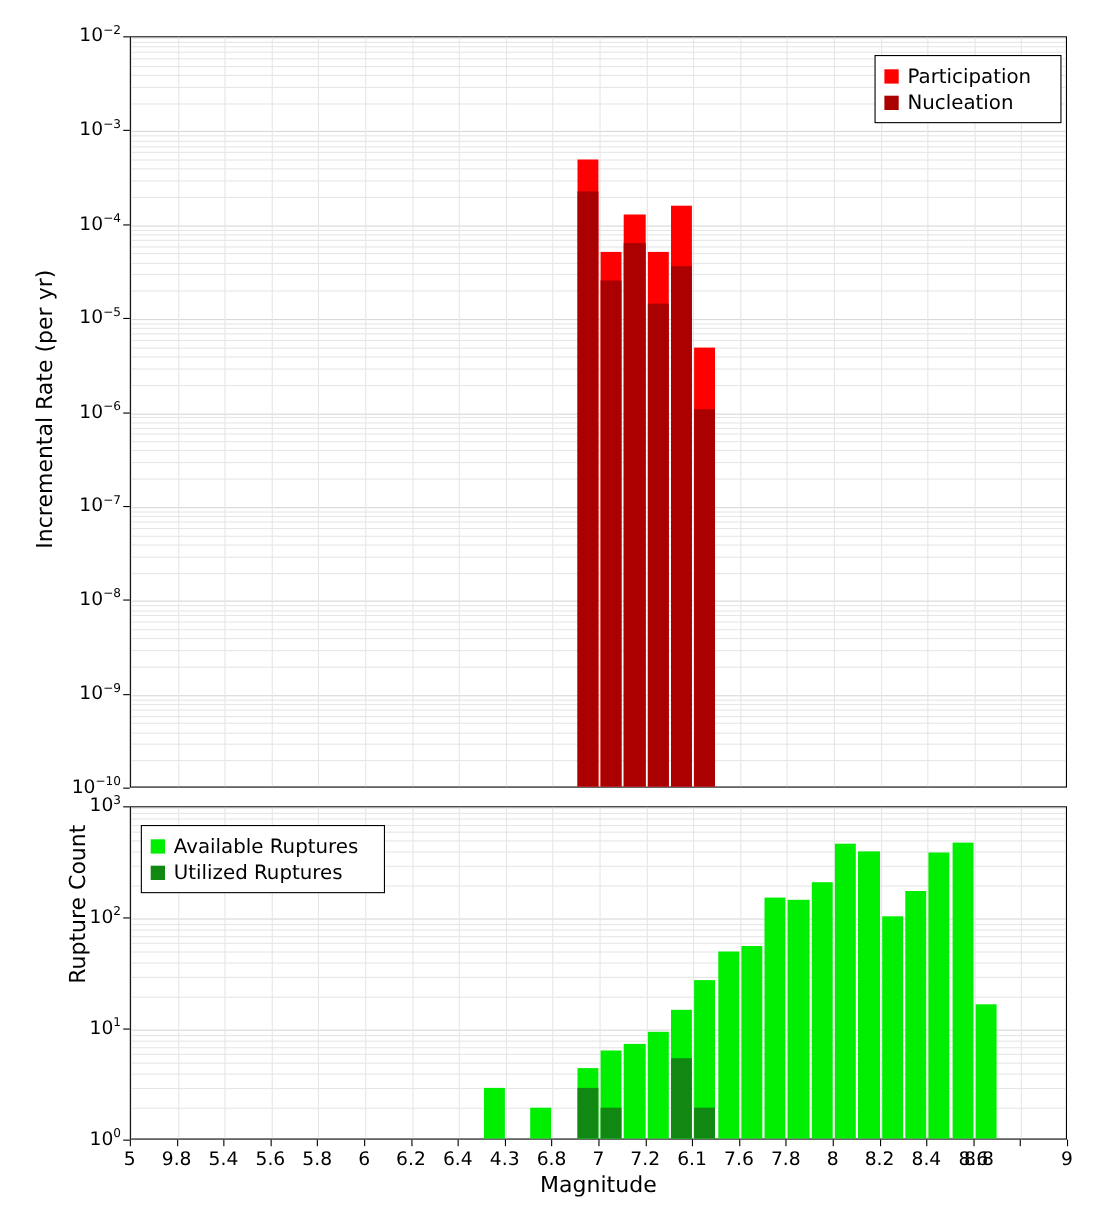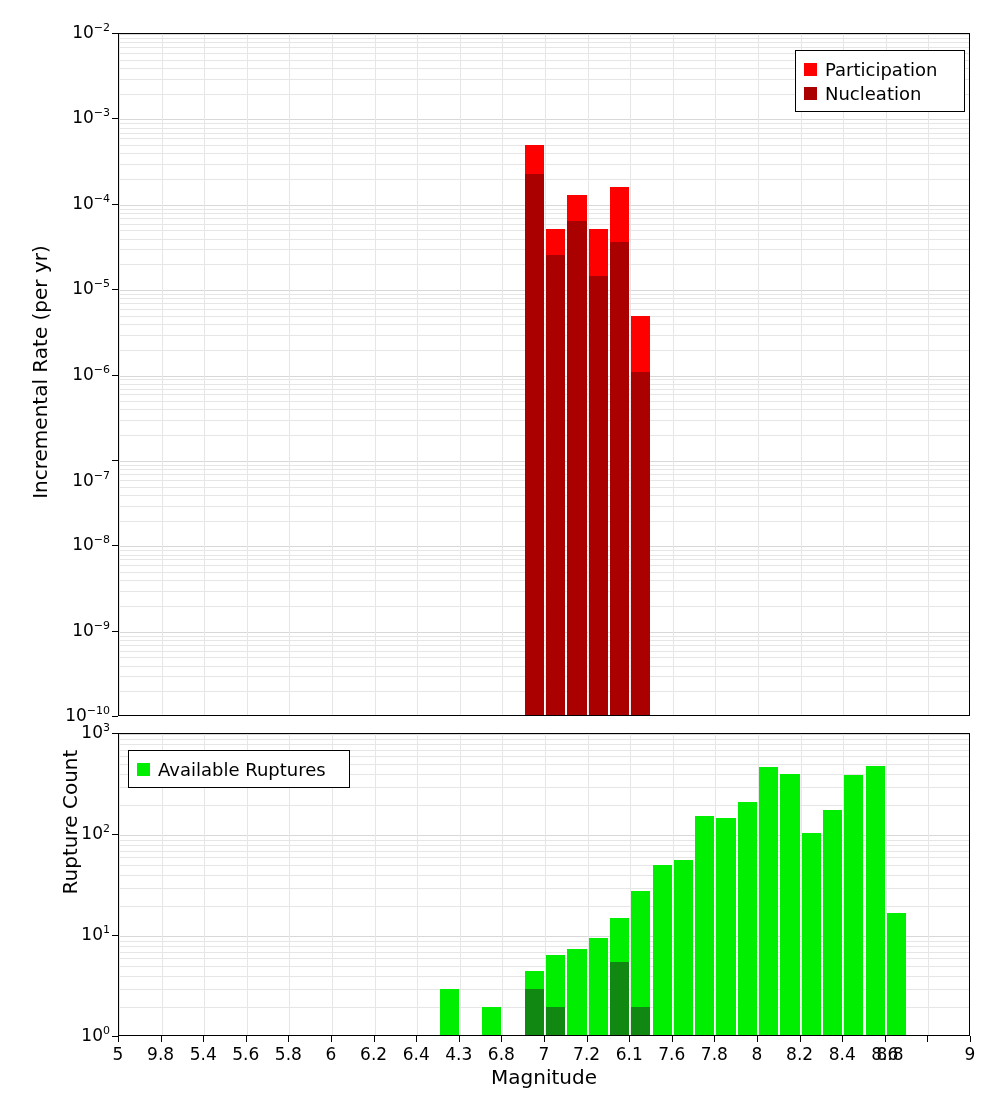--- a/index.html
+++ b/index.html
@@ -282,21 +282,21 @@
       <div class="ytick-label" style="left: 30px; width: 80px; top: 21px;">10<sup>−2</sup></div>
       <div class="tickmark-y" style="left: 112px; top: 33px;"></div>
       <div class="ytick-label" style="left: 30px; width: 80px; top: 106.375px;">10<sup>−3</sup></div>
       <div class="tickmark-y" style="left: 112px; top: 118.375px;"></div>
       <div class="ytick-label" style="left: 30px; width: 80px; top: 191.75px;">10<sup>−4</sup></div>
       <div class="tickmark-y" style="left: 112px; top: 203.75px;"></div>
       <div class="ytick-label" style="left: 30px; width: 80px; top: 277.125px;">10<sup>−5</sup></div>
       <div class="tickmark-y" style="left: 112px; top: 289.125px;"></div>
       <div class="ytick-label" style="left: 30px; width: 80px; top: 362.5px;">10<sup>−6</sup></div>
       <div class="tickmark-y" style="left: 112px; top: 374.5px;"></div>
-      <div class="ytick-label" style="left: 30px; width: 80px; top: 469px;">10<sup>−7</sup></div>
+      <div class="ytick-label" style="left: 30px; width: 80px; top: 448px;">10<sup>−7</sup></div>
       <div class="tickmark-y" style="left: 112px; top: 459.875px;"></div>
       <div class="ytick-label" style="left: 30px; width: 80px; top: 533.25px;">10<sup>−8</sup></div>
       <div class="tickmark-y" style="left: 112px; top: 545.25px;"></div>
       <div class="ytick-label" style="left: 30px; width: 80px; top: 618.625px;">10<sup>−9</sup></div>
       <div class="tickmark-y" style="left: 112px; top: 630.625px;"></div>
       <div class="ytick-label" style="left: 30px; width: 80px; top: 704px;">10<sup>−10</sup></div>
       <div class="tickmark-y" style="left: 112px; top: 716px;"></div>
       <div class="ytick-label" style="left: 30px; width: 80px; top: 721px;">10<sup>3</sup></div>
       <div class="tickmark-y" style="left: 112px; top: 733px;"></div>
       <div class="ytick-label" style="left: 30px; width: 80px; top: 822px;">10<sup>2</sup></div>
@@ -358,15 +358,19 @@
         <span class="legend-swatch" style="background: rgb(170, 0, 0);"></span>
         <span class="legend-text">Nucleation</span>
       </div>
     </div>
 
   <div class="legend" id="legend-bottom" style="left:128px;top:750px;width:222px;">
       <div class="legend-row">
         <span class="legend-swatch" style="background: rgb(0, 238, 0);"></span>
         <span class="legend-text">Available Ruptures</span>
       </div>
+      <div class="legend-row">
+        <span class="legend-swatch" style="background: rgb(17, 136, 17);"></span>
+        <span class="legend-text">Utilized Ruptures</span>
+      </div>
     </div>
 
 </div>
 
 </body></html>

